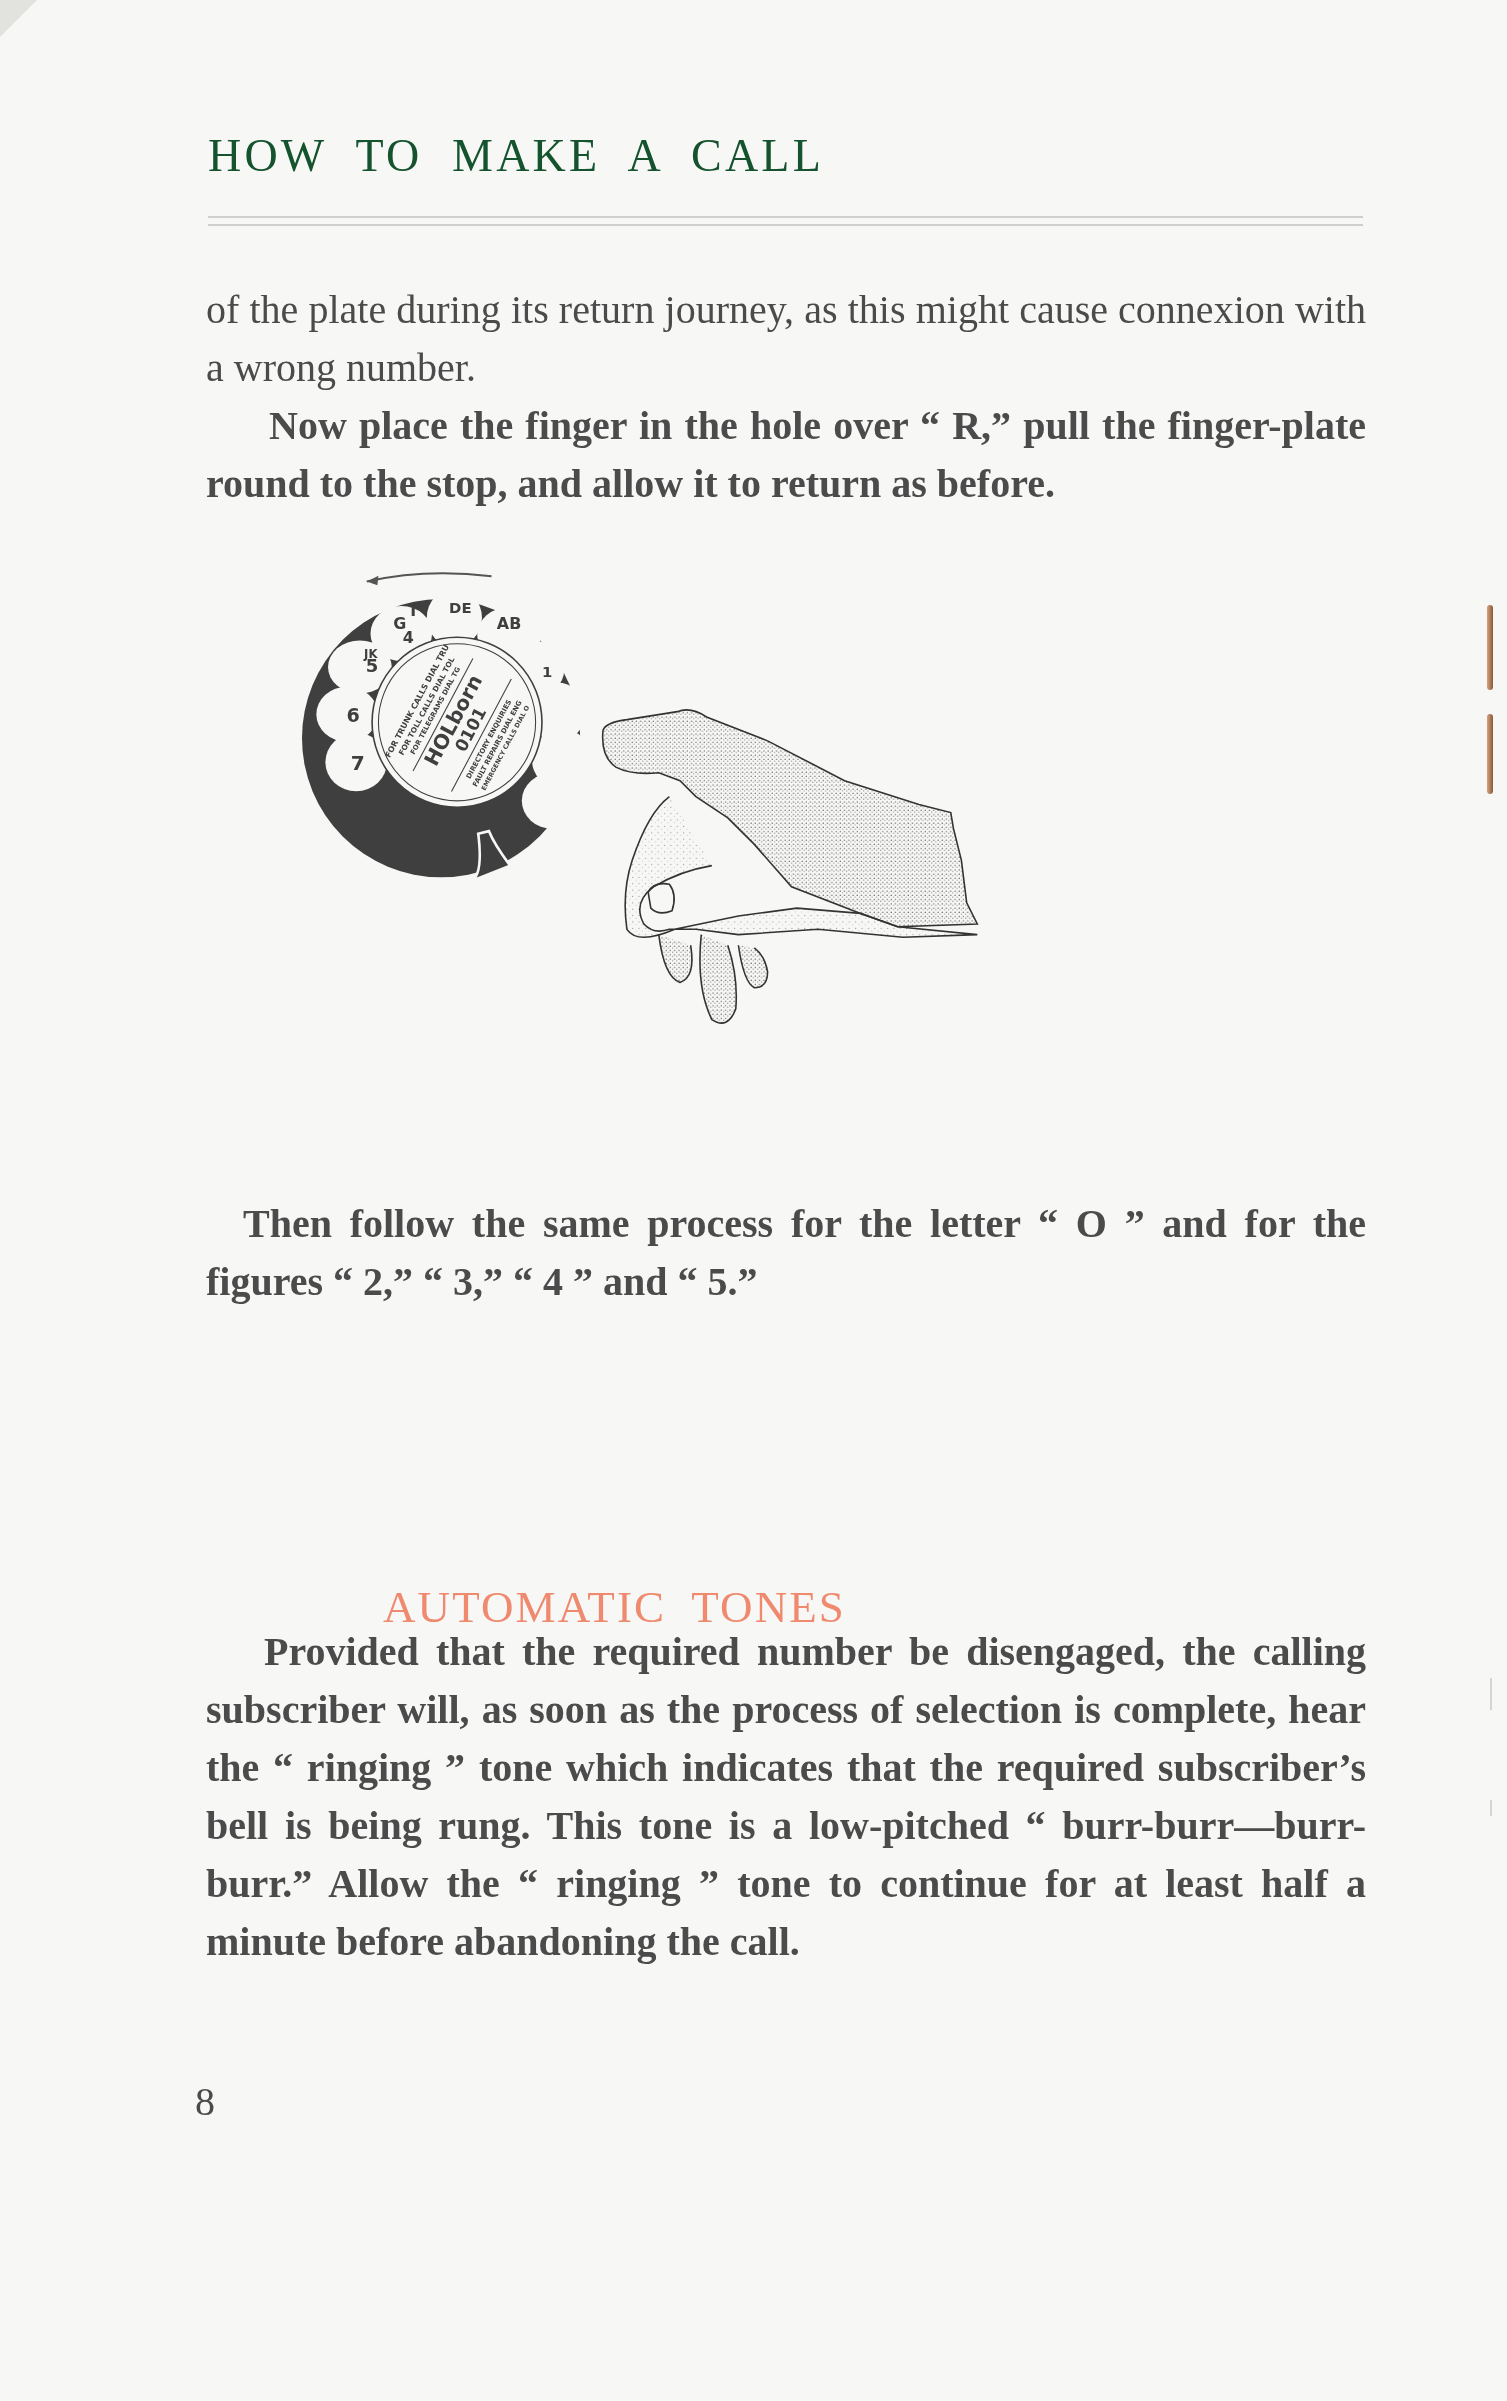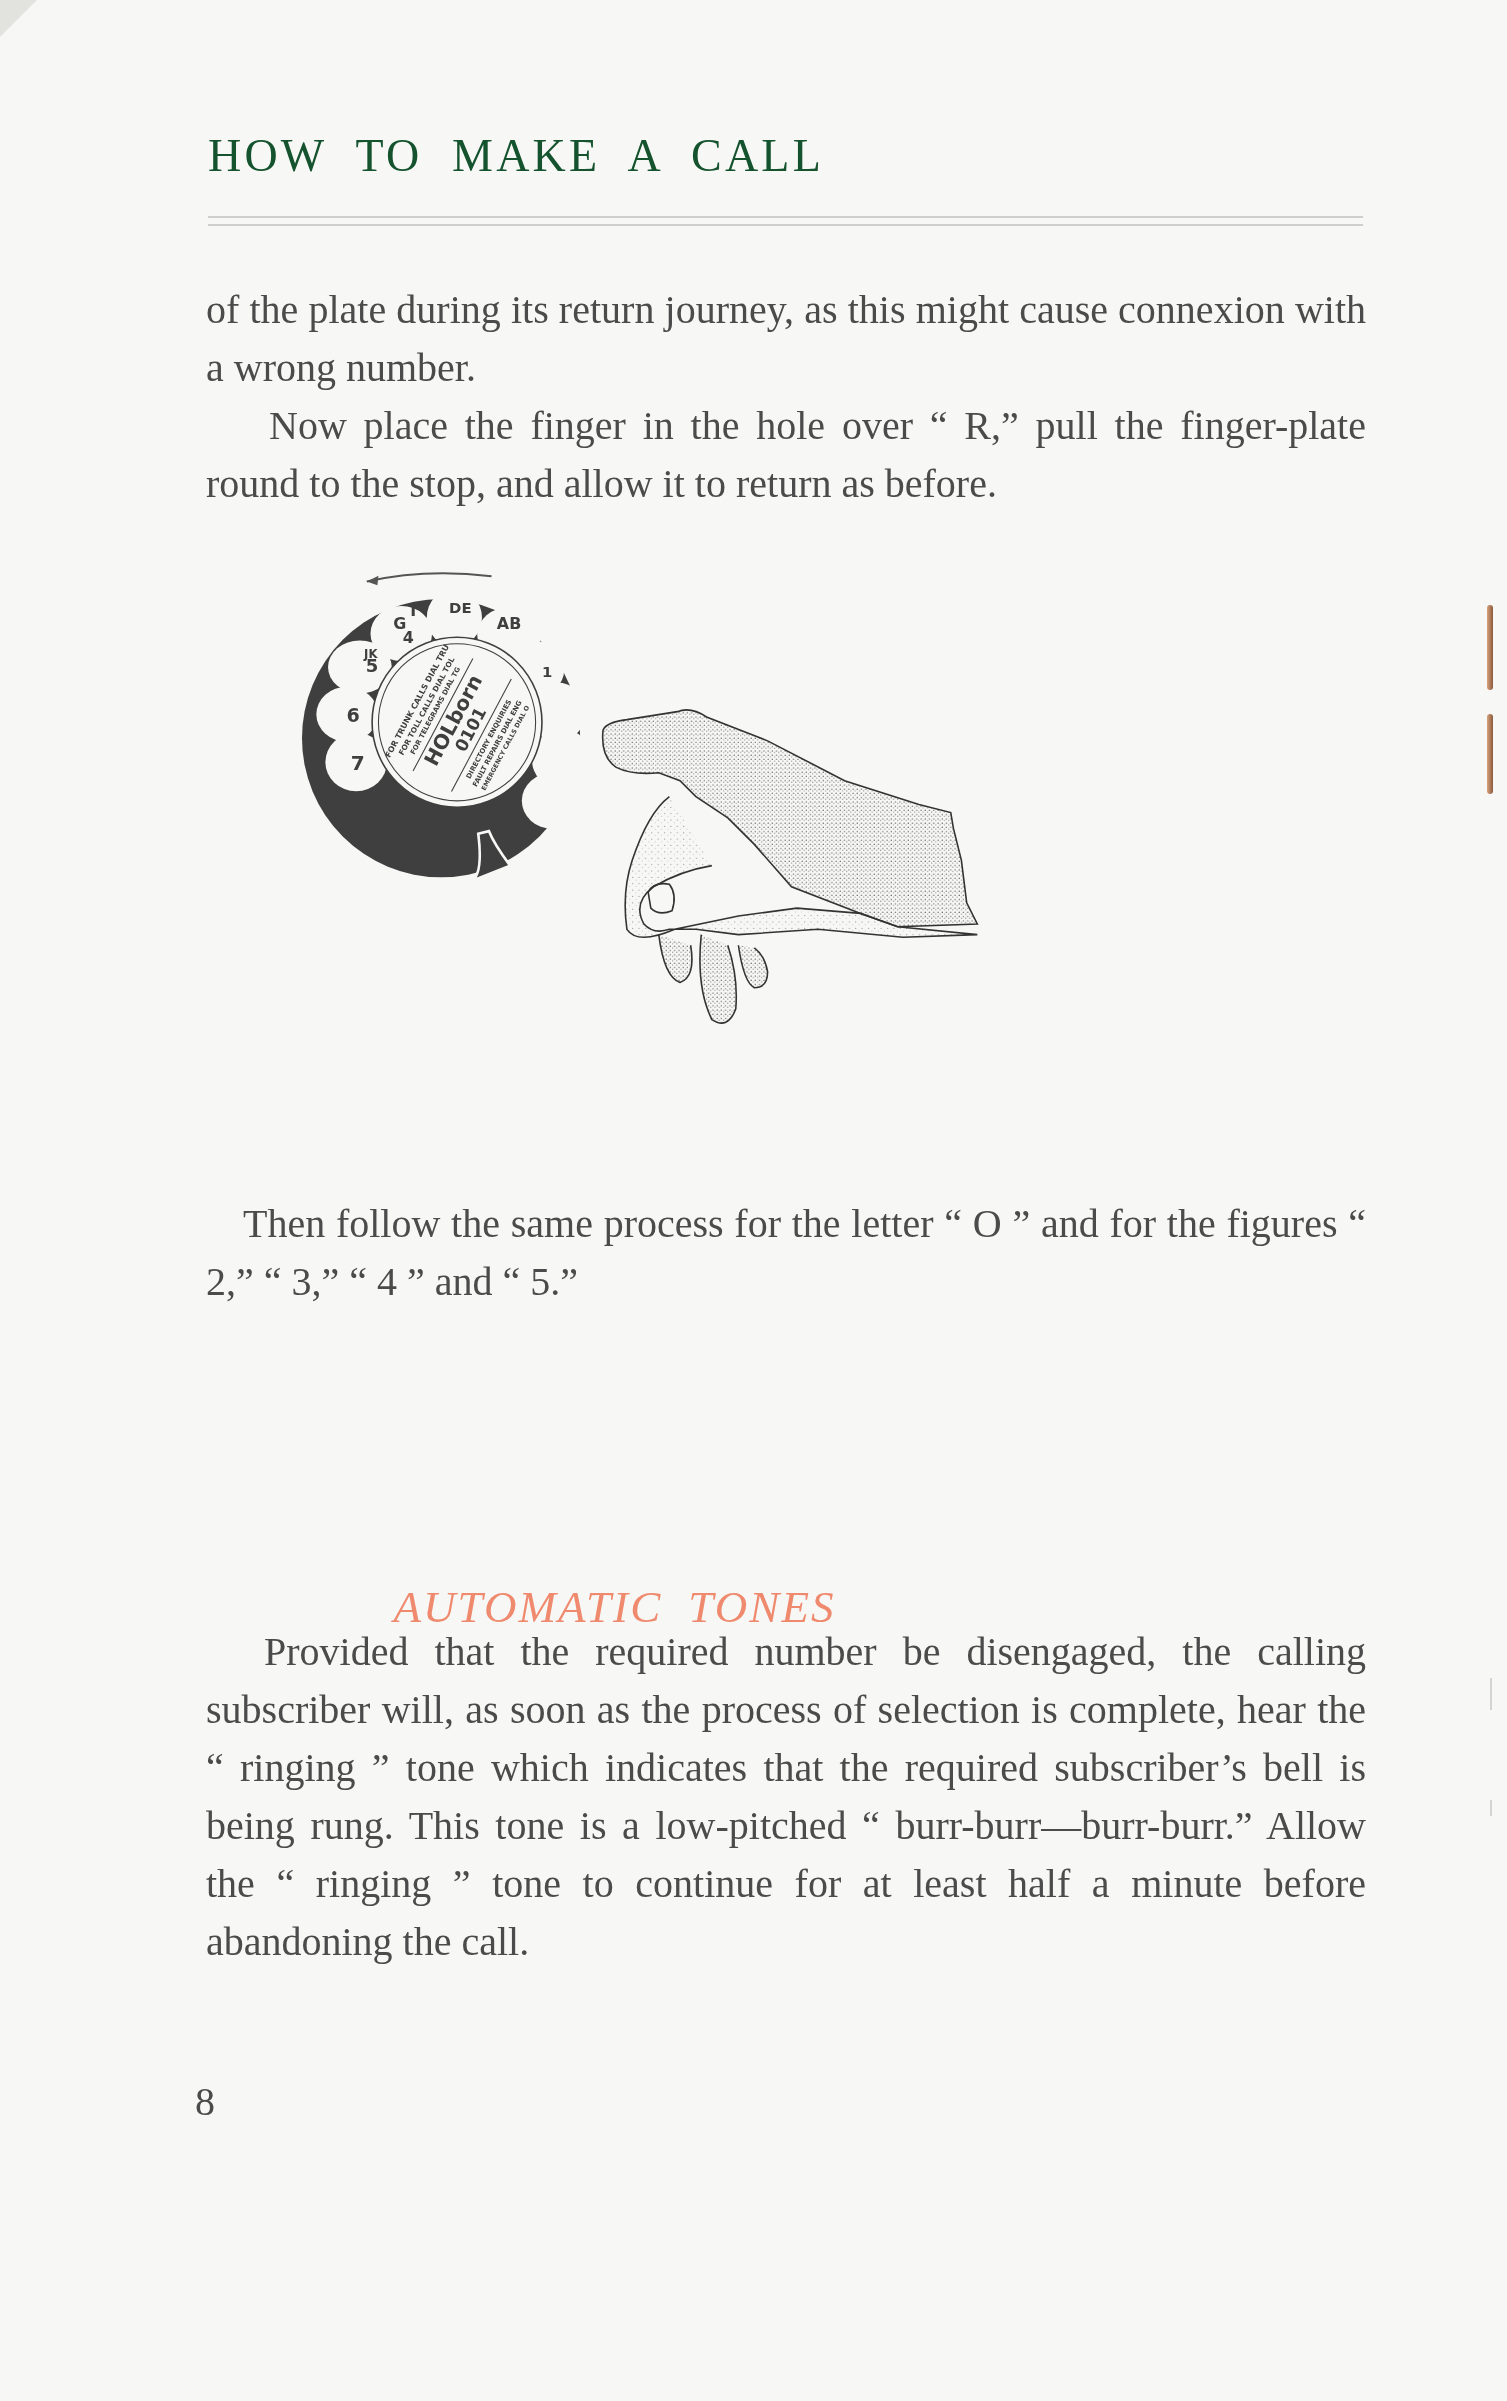--- a/index.html
+++ b/index.html
@@ -50,39 +50,39 @@
       font-size: 40px;
       line-height: 58px;
       text-align: justify;
       color: #4b4b4b;
     }
     .text-block p {
       margin: 0;
     }
     .text-block p.indent {
       text-indent: 63px;
+      font-weight: bold;
     }
     .block-1 { top: 281px; }
     .block-2 { top: 1195px; }
     .block-2 p.indent { text-indent: 37px; }
     .block-3 { top: 1623px; }
     .block-3 p.indent { text-indent: 58px; }
 
     .section-heading {
       position: absolute;
       left: 0;
       width: 1229px;
       top: 1585px;
       text-align: center;
       font-size: 45px;
       letter-spacing: 2.1px;
       word-spacing: 12.7px;
       color: #ef8a6e;
       line-height: 1;
-      font-style: italic;
     }
     .folio {
       position: absolute;
       left: 195px;
       top: 2082px;
       font-size: 40px;
       color: #4b4b4b;
       line-height: 1;
     }
 

